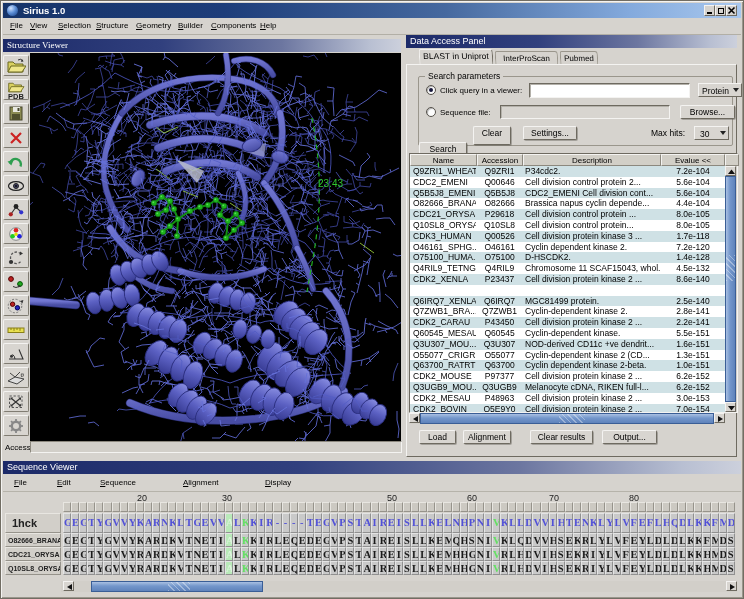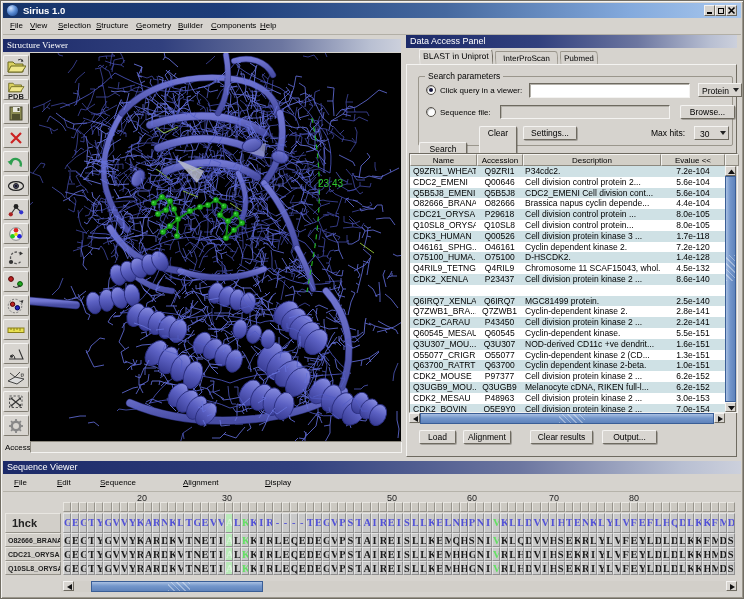--- a/index.html
+++ b/index.html
@@ -400,21 +400,21 @@
       <div class="combo" style="left:279px;top:6px;width:44px;height:14px">
           <span style="position:absolute;left:3px;top:2px">Protein</span>
           <span class="ar"></span>
         </div>
       <div class="radio" style="left:7px;top:30px"></div>
       <span class="abs" style="left:21px;top:31px;font-size:8px">Sequence file:</span>
       <div class="tfield dis" style="left:81px;top:28px;width:170px;height:14px"></div>
       <div class="btn" style="left:261px;top:28px;width:55px;height:14px;line-height:13px">Browse...</div>
     </div>
     <div class="btn" style="left:12px;top:77px;width:48px;height:14px;line-height:13px">Search</div>
-    <div class="btn" style="left:72px;top:61px;width:38px;height:28px;line-height:13px">Clear</div>
+    <div class="btn" style="left:66px;top:61px;width:38px;height:19px;line-height:13px">Clear</div>
     <div class="btn" style="left:116px;top:61px;width:54px;height:14px;line-height:13px">Settings...</div>
     <span class="abs" style="left:244px;top:63px">Max hits:</span>
     <div class="combo" style="left:287px;top:61px;width:35px;height:14px">
         <span style="position:absolute;left:5px;top:2px">30</span>
         <span class="ar"></span>
       </div>
     <div id="tbl">
       <div id="thead">
         <span style="left:0;width:67px">Name</span>
           <span style="left:67px;width:46px">Accession</span>

